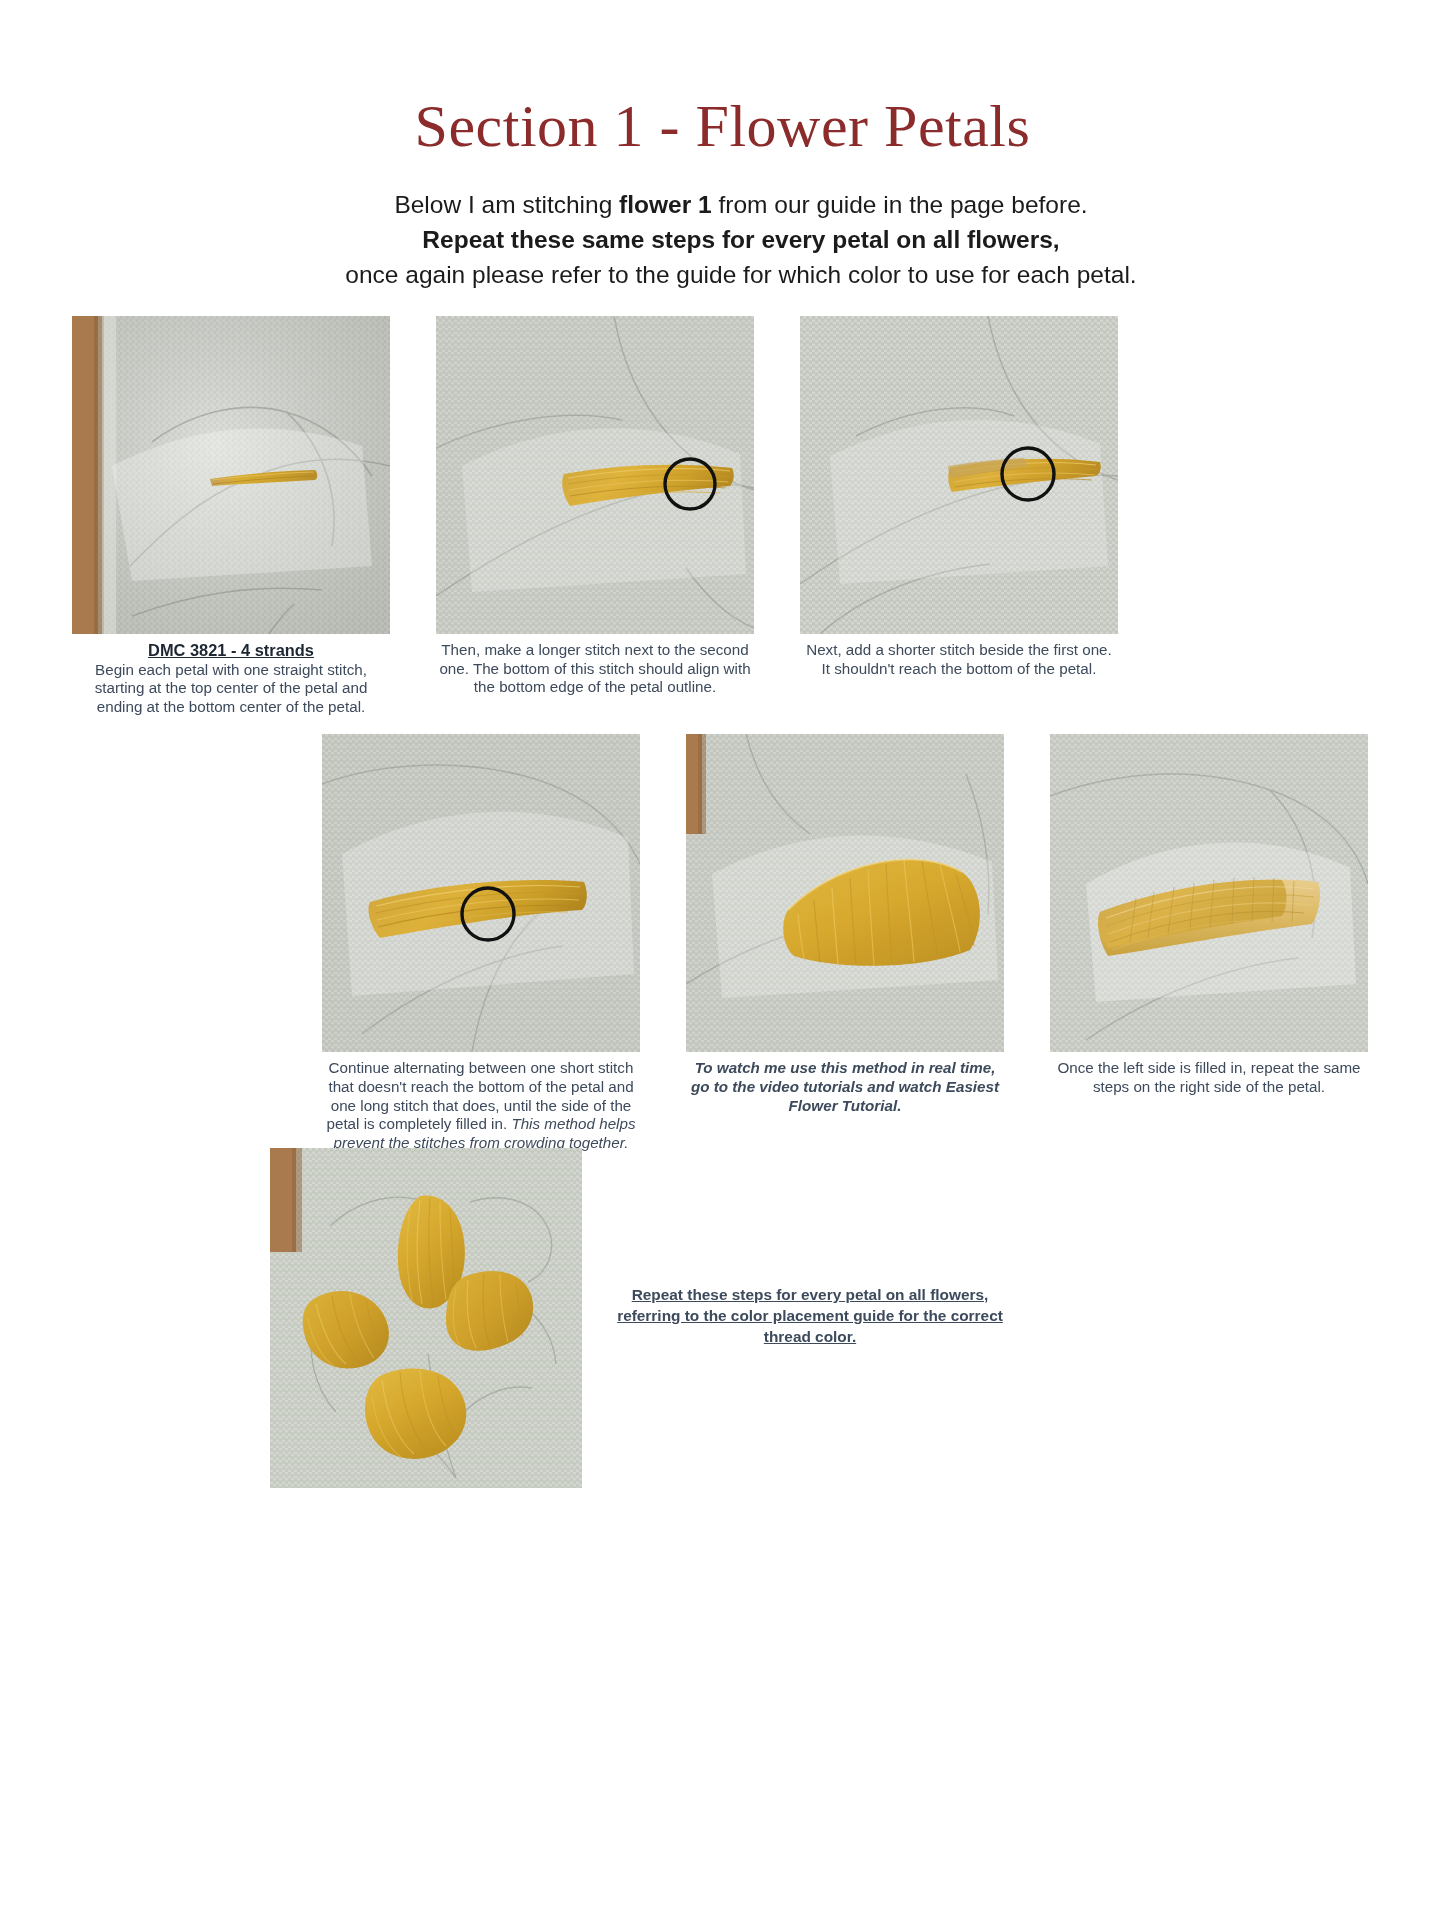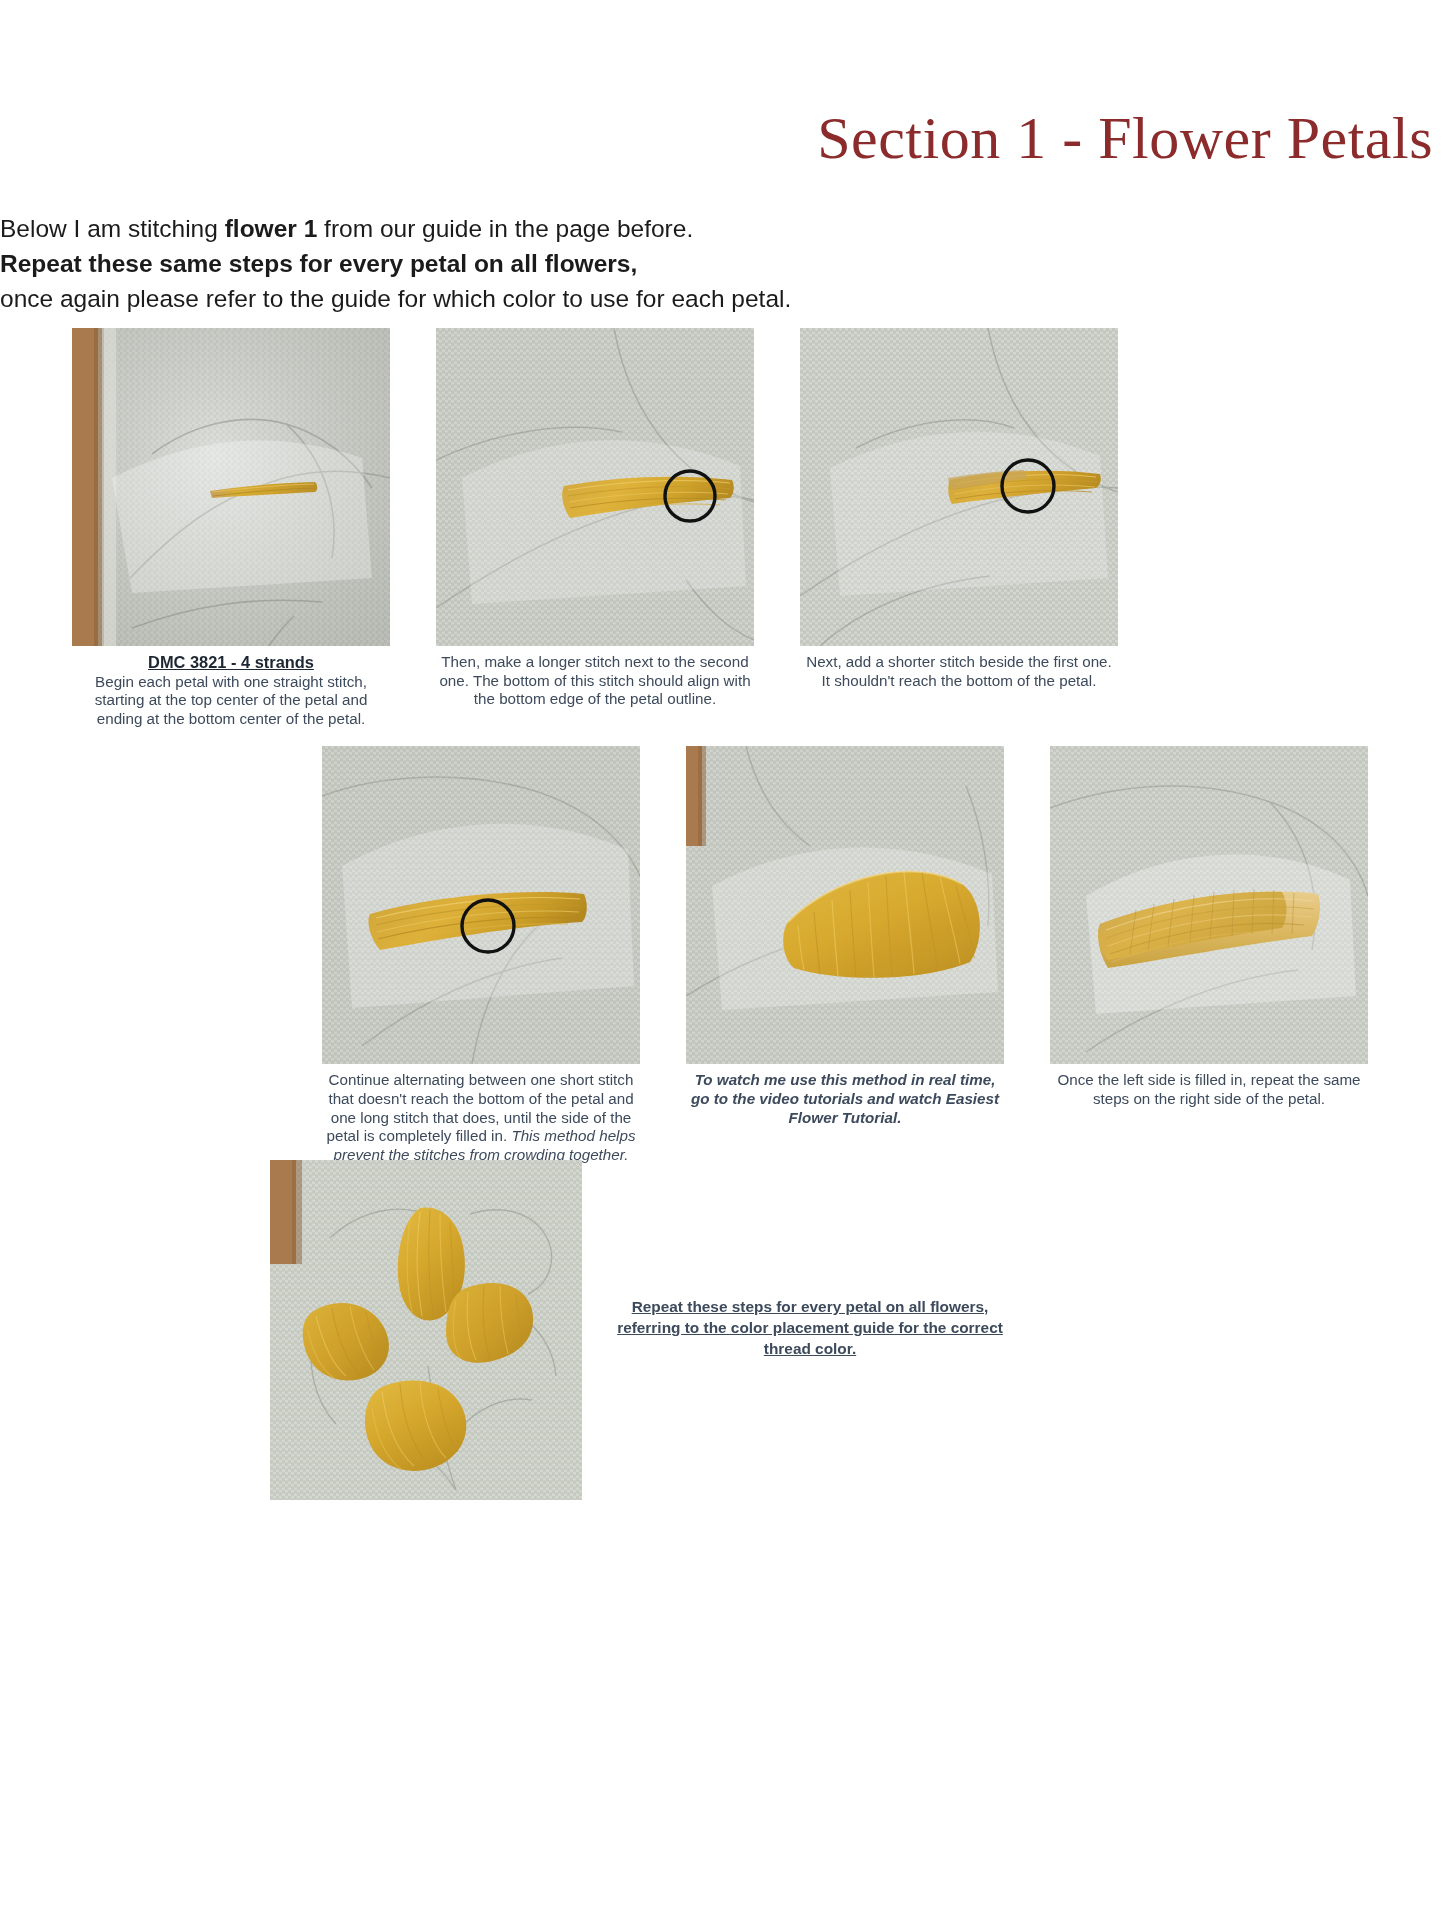--- a/index.html
+++ b/index.html
@@ -10,34 +10,36 @@
     position:relative;
     overflow:hidden;
   }
   .page{position:relative;width:1445px;height:1927px;background:#fff;}
 
   
   .title{
     font-family:"Liberation Serif", serif;
     color:#8c2b2b;
     font-size:60px;
-    text-align:right;
+    text-align:center;
     letter-spacing:0.5px;
-    margin:12px;
+    margin:0;
     padding-top:92px;
     font-weight:400;
   }
 
   
   .intro{
+    text-align:center;
     margin:0;
     padding-top:26px;
     color:#1b1b1b;
     font-size:24.5px;
     line-height:35px;
+    padding-left:37px;
   }
   .intro .line{display:block;white-space:nowrap;}
   .intro b{font-weight:700;}
 
   
   .grid{
     position:absolute;
     left:72px; top:316px;
     width:1296px;
   }

